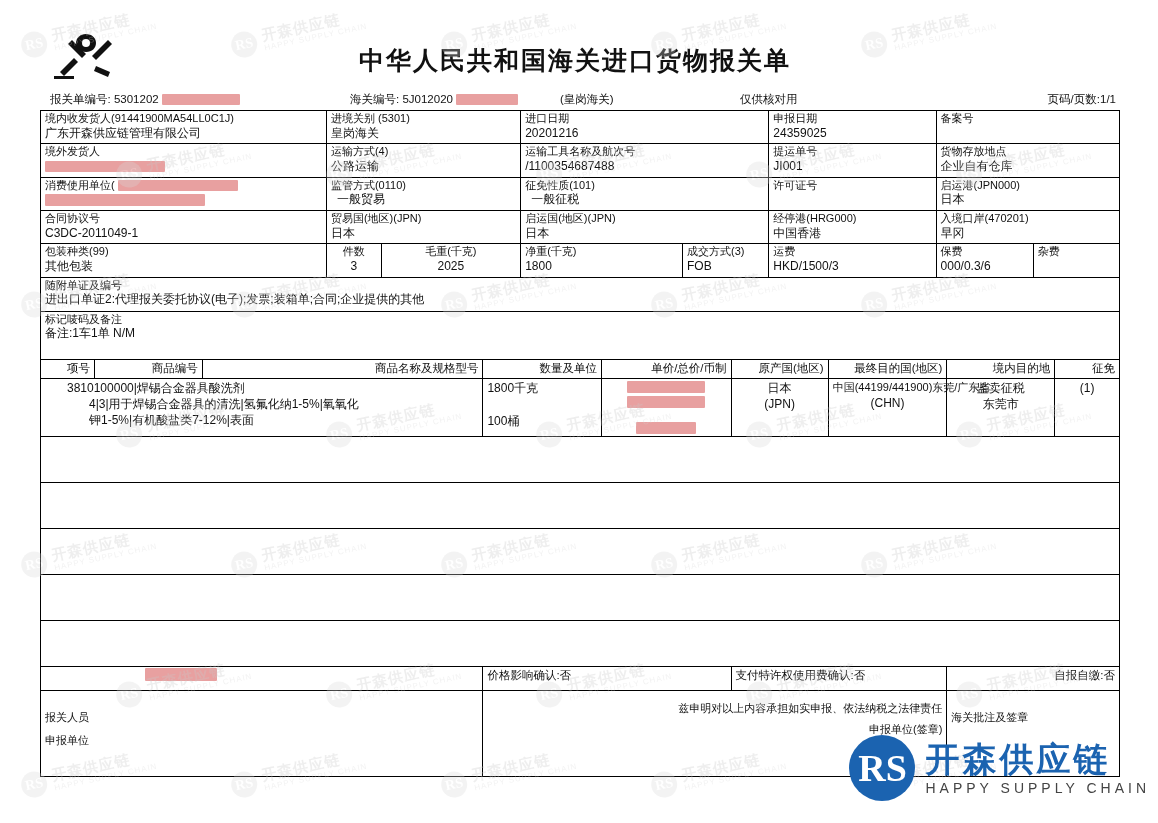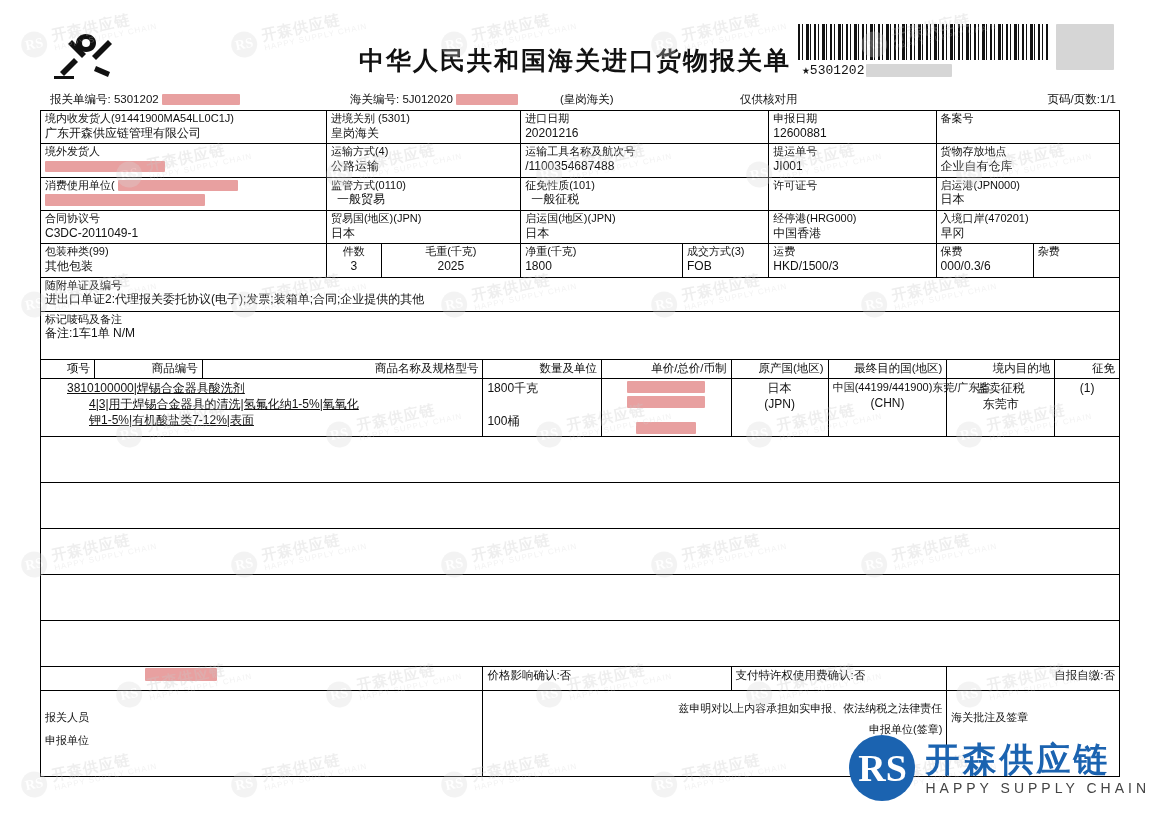--- a/index.html
+++ b/index.html
@@ -398,32 +398,20 @@
           <path d="M40 28 L56 12 L60 16 L44 32 Z"></path>
           <path d="M44 38 L58 44 L56 49 L42 43 Z"></path>
           <circle cx="34" cy="15" r="4" fill="#fff"></circle>
           <path d="M2 48 h20 v3 h-20 z"></path>
         </g>
       </svg>
     </div>
 
     <div class="title">中华人民共和国海关进口货物报关单</div>
 
-    <div class="barcode-wrap">
-      <div style="display:flex;align-items:flex-start;gap:8px;">
-        <div>
-          <div class="barcode"></div>
-          <div class="barcode-num">
-            <span>★5301202</span>
-            <span class="redact gray" style="width:86px;height:13px;"></span>
-          </div>
-        </div>
-        <div class="redact gray" style="width:58px;height:46px;"></div>
-      </div>
-    </div>
   </div>
 
   <div class="metaline">
     <div class="m1">
       <span>报关单编号:</span>
       <span>5301202</span>
       <span class="redact" style="width:78px;"></span>
     </div>
     <div class="m2">
       <span>海关编号:</span>
@@ -456,21 +444,21 @@
       <td>
         <span class="lbl">进境关别 (5301)</span>
         <span class="val">皇岗海关</span>
       </td>
       <td colspan="2">
         <span class="lbl">进口日期</span>
         <span class="val">20201216</span>
       </td>
       <td colspan="2">
         <span class="lbl">申报日期</span>
-        <span class="val">12600881</span>
+        <span class="val">24359025</span>
       </td>
       <td colspan="2">
         <span class="lbl">备案号</span>
         <span class="val"></span>
       </td>
     </tr>
 
     <tr>
       <td>
         <span class="lbl">境外发货人</span>
@@ -625,21 +613,21 @@
       <td>商品名称及规格型号</td>
       <td>数量及单位</td>
       <td>单价/总价/币制</td>
       <td>原产国(地区)</td>
       <td>最终目的国(地区)</td>
       <td>境内目的地</td>
       <td>征免</td>
     </tr>
 
     <tr class="goods-body">
-      <td colspan="3" style="height:52px;text-decoration:underline;">
+      <td colspan="3" style="height:52px;">
         <span class="goods-line" style="padding-left:22px;display:block;">3810100000|焊锡合金器具酸洗剂</span>
         <span class="goods-line" style="padding-left:44px;display:block;">4|3|用于焊锡合金器具的清洗|氢氟化纳1-5%|氧氧化</span>
         <span class="goods-line" style="padding-left:44px;display:block;">钾1-5%|有机酸盐类7-12%|表面</span>
       </td>
       <td>
         <span class="goods-line">1800千克</span>
         <span class="goods-line" style="display:block;margin-top:17px;">100桶</span>
       </td>
       <td>
         <span class="redact" style="width:78px;height:12px;display:block;margin:1px auto;"></span>

